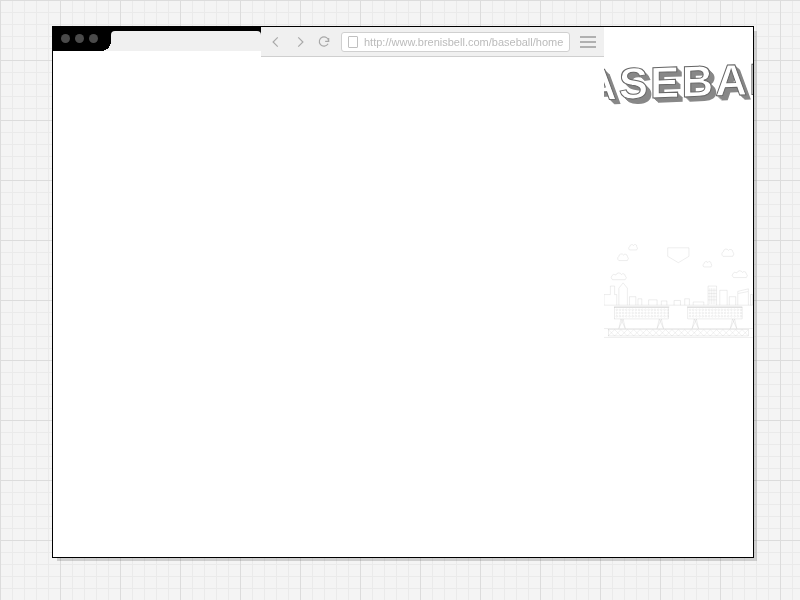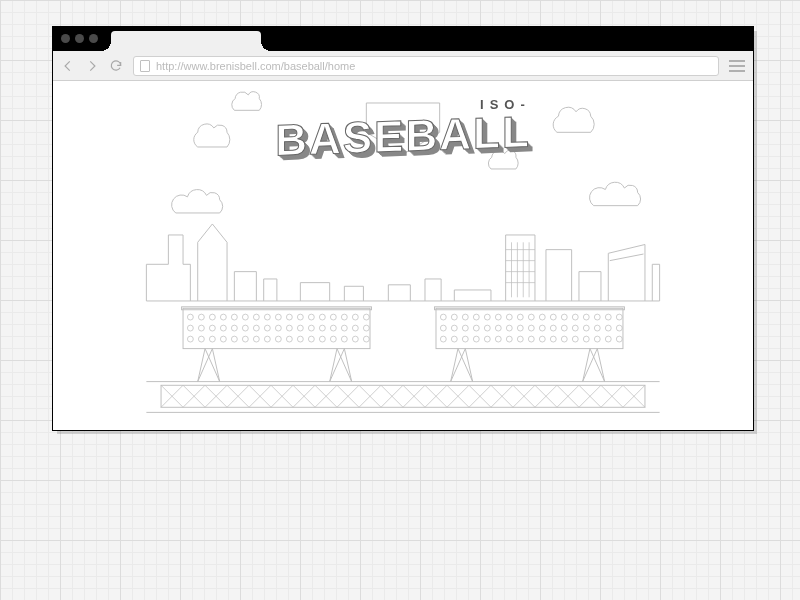--- a/index.html
+++ b/index.html
@@ -12,24 +12,24 @@
       linear-gradient(#eaeaea 1px, transparent 1px),
       linear-gradient(90deg, #eaeaea 1px, transparent 1px);
     background-size: 60px 60px, 60px 60px, 12px 12px, 12px 12px;
     font-family: Arial, Helvetica, sans-serif;
     position: relative;
   }
 
   .browser-mockup {
     position: absolute;
     left: 53px; top: 27px;
-    width: 700px; height: 403px;
+    width: 700px; height: 530px;
     background: #fff;
     box-shadow: 4px 4px 0 rgba(0,0,0,0.15), 0 0 0 1px #000;
-    display: flex; flex-direction: column;
+    display: flex; 
     overflow: hidden;
   }
 
   
   .tab-strip {
     height: 24px;
     background: #000;
     position: relative;
     display: flex; align-items: flex-end;
   }

